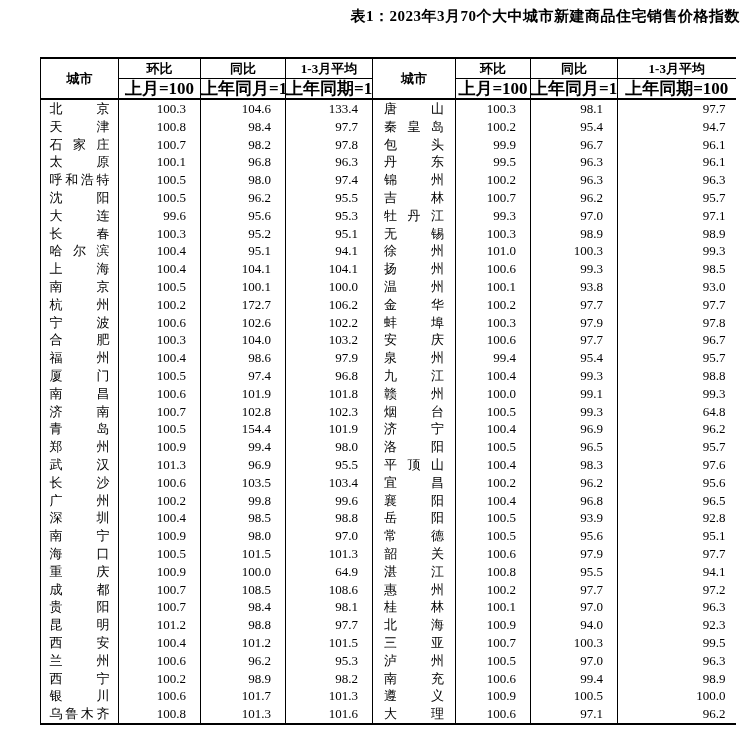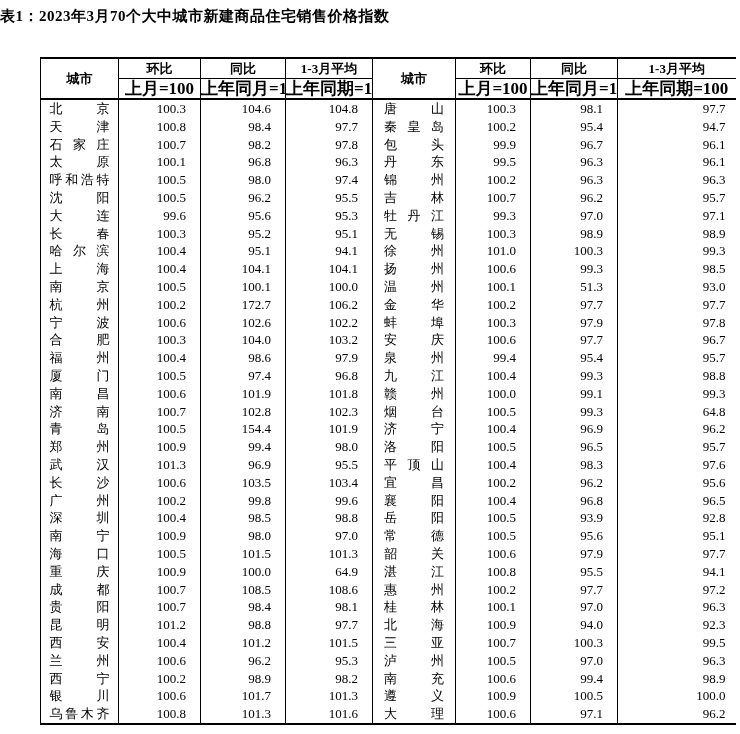--- a/index.html
+++ b/index.html
@@ -7,21 +7,21 @@
     margin: 0; padding: 0;
     width: 740px; height: 734px;
     background: #ffffff;
     font-family: "Liberation Serif", "DejaVu Serif", serif;
     color: #000;
     overflow: hidden;
   }
   .page { width: 740px; height: 734px; position: relative; }
   .title {
     padding-top: 6px;
-    text-align: left;
+    text-align: right;
     font-size: 15px;
     font-weight: bold;
     line-height: 20px;
     letter-spacing: 0.5px;
   }
   table.price-table {
     margin: 31px 0 0 40px;
     width: 695px;
     table-layout: fixed;
     border-collapse: collapse;
@@ -97,21 +97,21 @@
         <th>上月=100</th>
         <th>上年同月=100</th>
         <th>上年同期=100</th>
       </tr>
     </thead>
     <tbody>
         <tr>
           <td class="city"><span class="cname">北京</span></td>
           <td class="num">100.3</td>
           <td class="num">104.6</td>
-          <td class="num">104.8</td>
+          <td class="num">133.4</td>
           <td class="city"><span class="cname">唐山</span></td>
           <td class="num">100.3</td>
           <td class="num">98.1</td>
           <td class="num last">97.7</td>
         </tr>
         <tr>
           <td class="city"><span class="cname">天津</span></td>
           <td class="num">100.8</td>
           <td class="num">98.4</td>
           <td class="num">97.7</td>
@@ -200,21 +200,21 @@
           <td class="num">99.3</td>
           <td class="num last">98.5</td>
         </tr>
         <tr>
           <td class="city"><span class="cname">南京</span></td>
           <td class="num">100.5</td>
           <td class="num">100.1</td>
           <td class="num">100.0</td>
           <td class="city"><span class="cname">温州</span></td>
           <td class="num">100.1</td>
-          <td class="num">51.3</td>
+          <td class="num">93.8</td>
           <td class="num last">93.0</td>
         </tr>
         <tr>
           <td class="city"><span class="cname">杭州</span></td>
           <td class="num">100.2</td>
           <td class="num">172.7</td>
           <td class="num">106.2</td>
           <td class="city"><span class="cname">金华</span></td>
           <td class="num">100.2</td>
           <td class="num">97.7</td>

